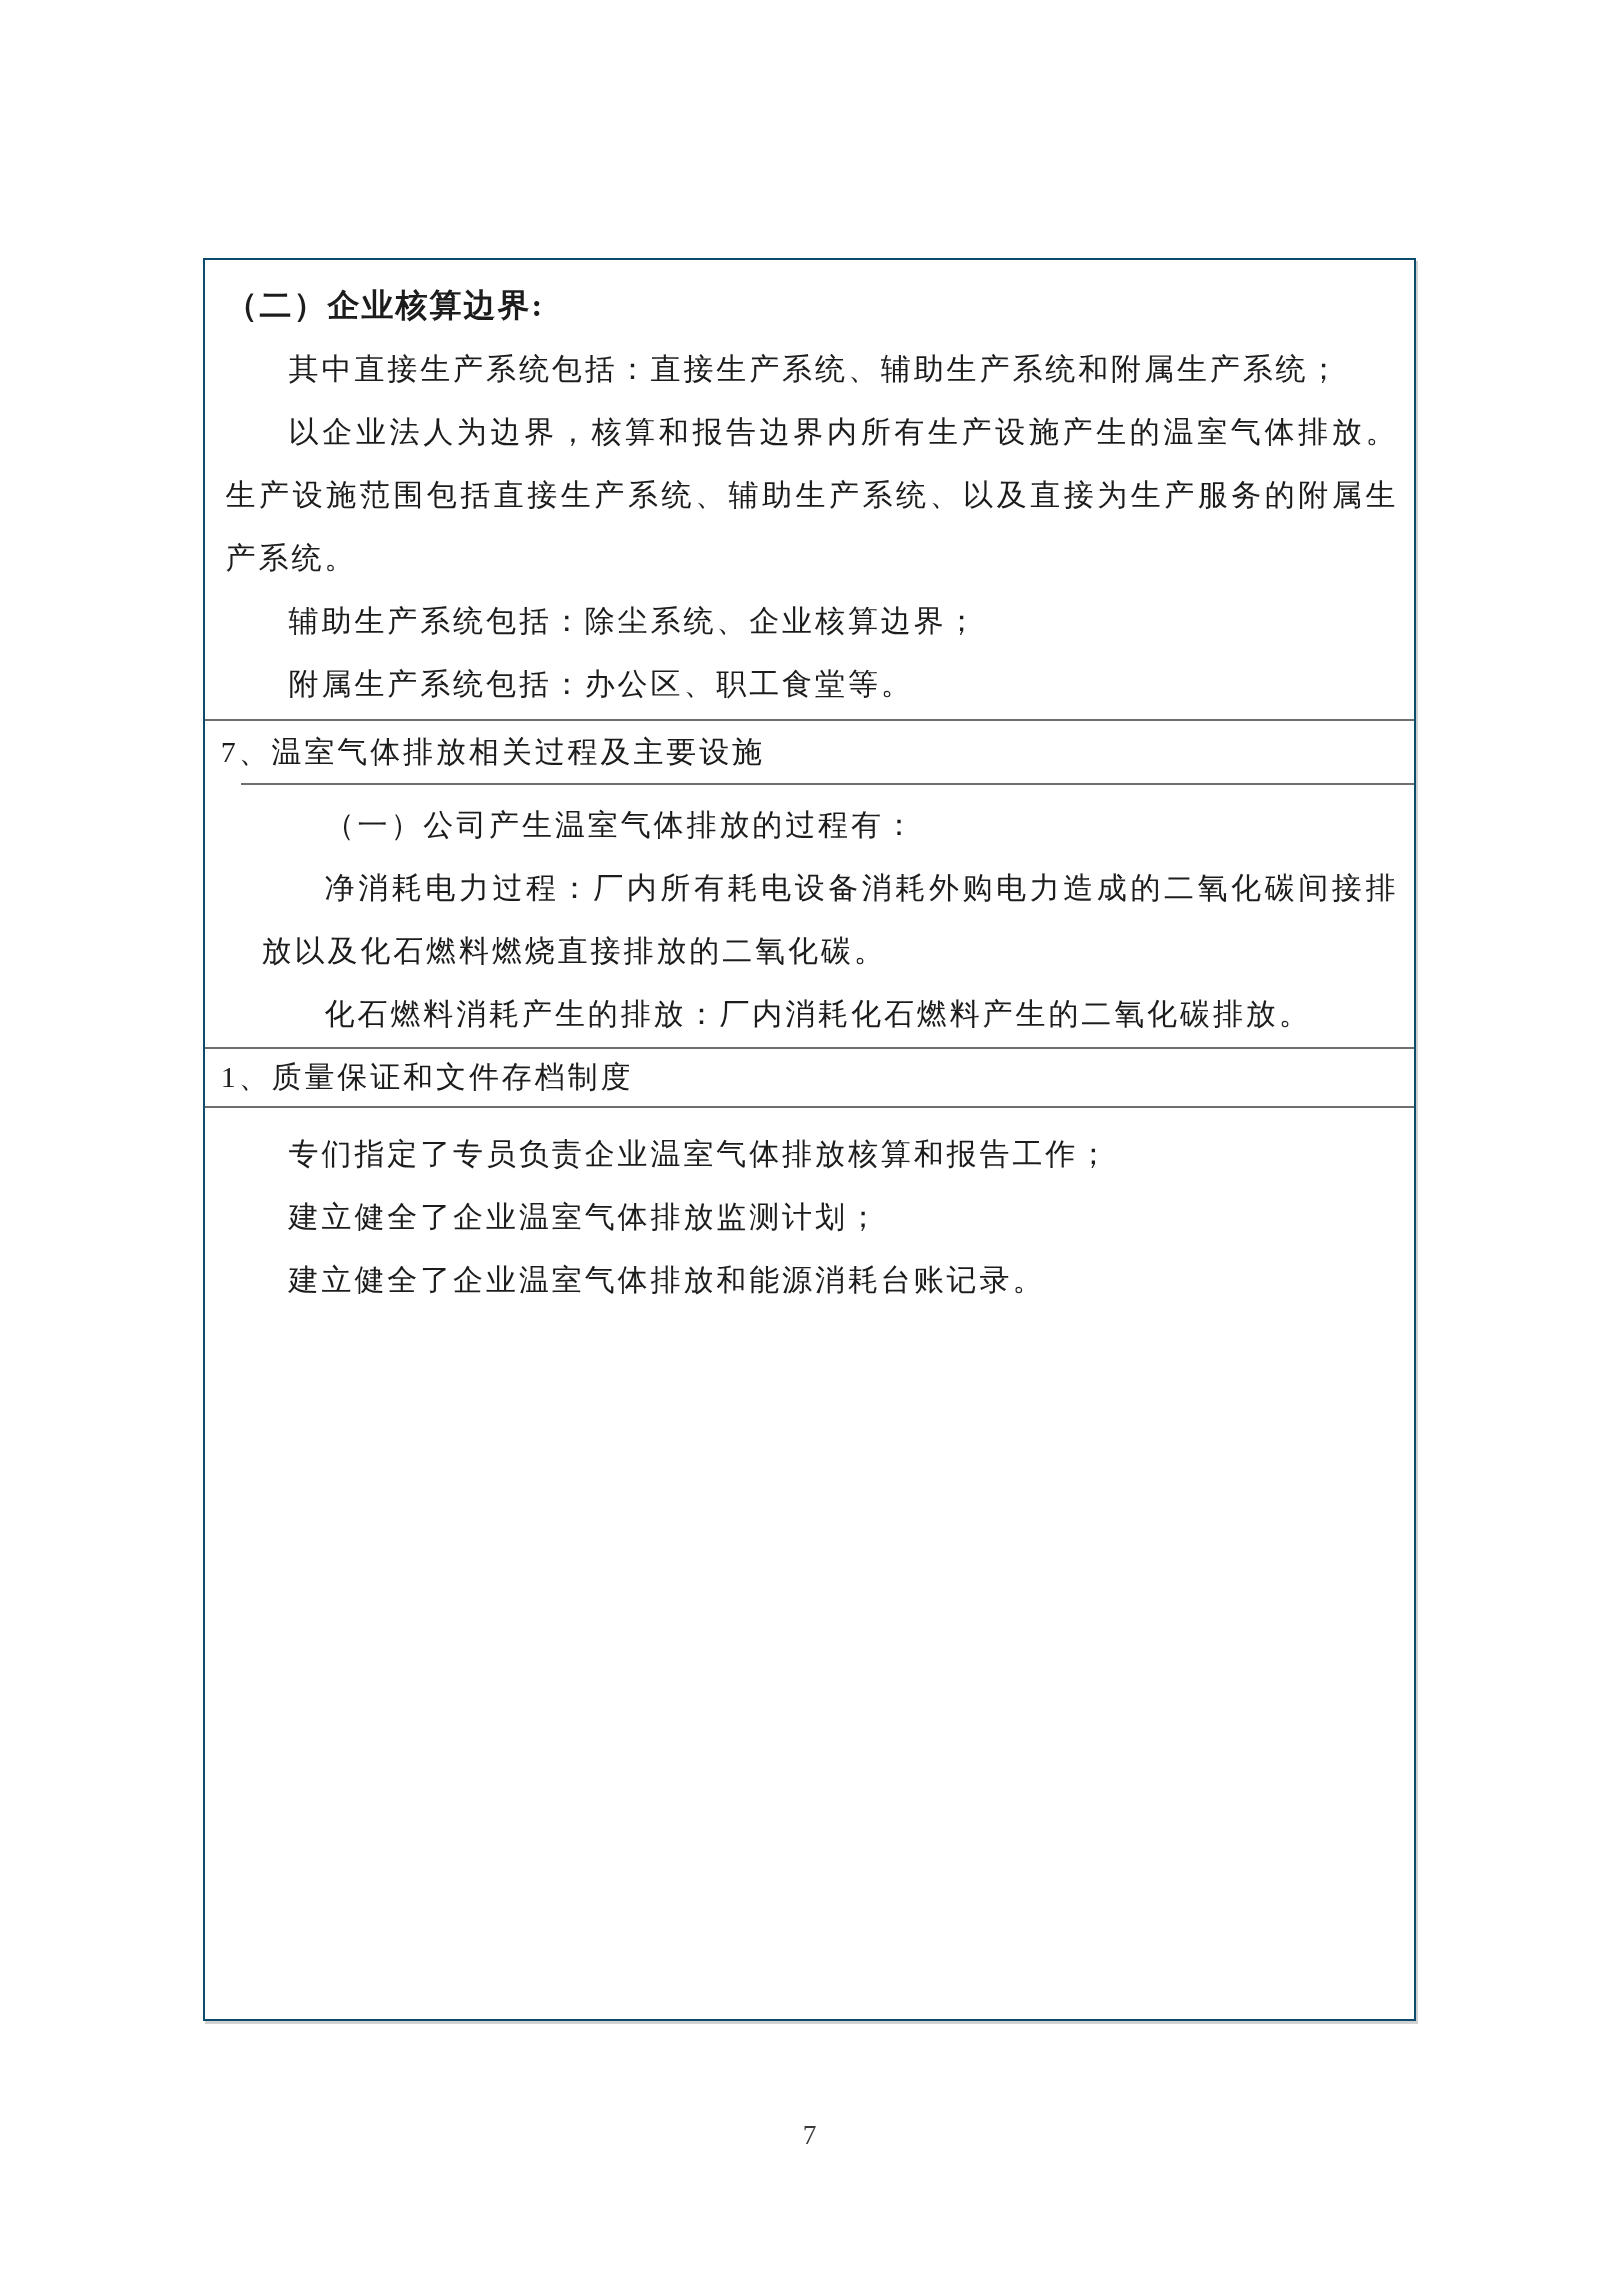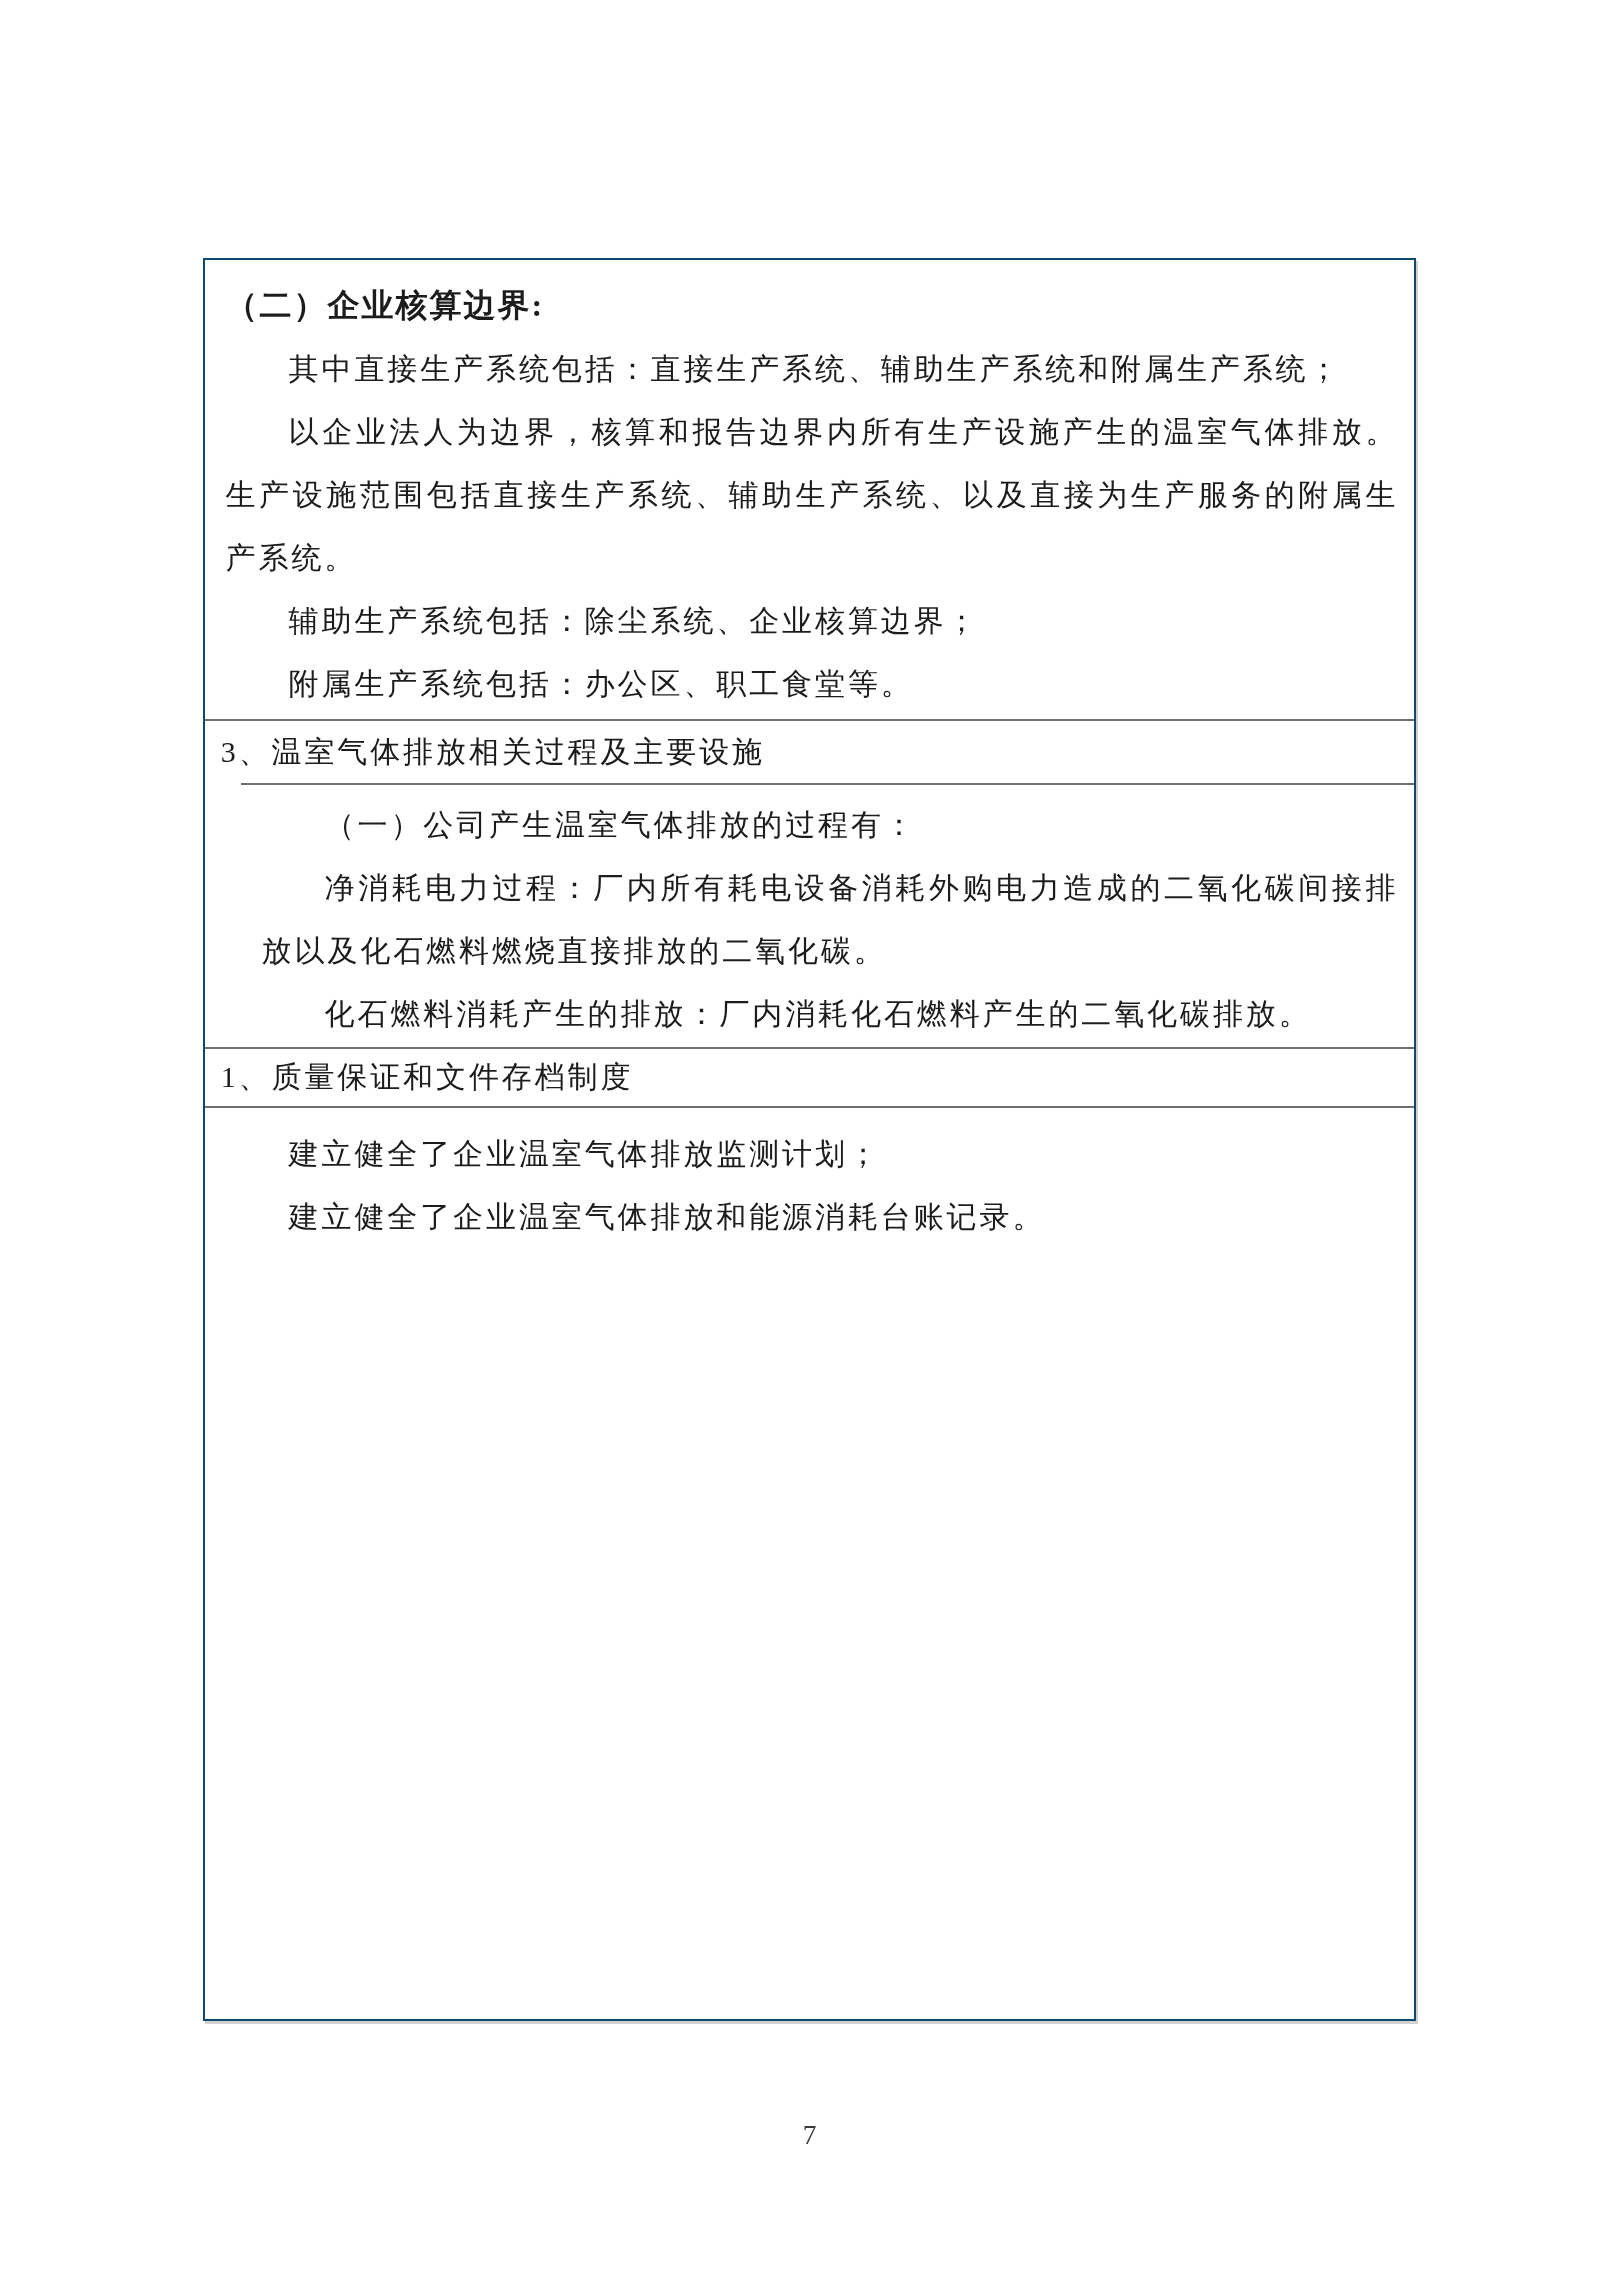--- a/index.html
+++ b/index.html
@@ -84,34 +84,35 @@
 
     <div class="row row-section-1">
       <p class="cell-heading">（二）企业核算边界:</p>
       <p class="para">其中直接生产系统包括：直接生产系统、辅助生产系统和附属生产系统；</p>
       <p class="para">以企业法人为边界，核算和报告边界内所有生产设施产生的温室气体排放。生产设施范围包括直接生产系统、辅助生产系统、以及直接为生产服务的附属生产系统。</p>
       <p class="para">辅助生产系统包括：除尘系统、企业核算边界；</p>
       <p class="para">附属生产系统包括：办公区、职工食堂等。</p>
     </div>
 
     <div class="row row-header-2">
-      <p class="header-label">3、温室气体排放相关过程及主要设施</p>
+      <p class="header-label">7、温室气体排放相关过程及主要设施</p>
     </div>
 
     <div class="row row-section-2">
       <p class="para">（一）公司产生温室气体排放的过程有：</p>
       <p class="para">净消耗电力过程：厂内所有耗电设备消耗外购电力造成的二氧化碳间接排放以及化石燃料燃烧直接排放的二氧化碳。</p>
       <p class="para">化石燃料消耗产生的排放：厂内消耗化石燃料产生的二氧化碳排放。</p>
     </div>
 
     <div class="row row-header-3">
       <p class="header-label">1、质量保证和文件存档制度</p>
     </div>
 
     <div class="row row-section-3">
+      <p class="para">专们指定了专员负责企业温室气体排放核算和报告工作；</p>
       <p class="para">建立健全了企业温室气体排放监测计划；</p>
       <p class="para">建立健全了企业温室气体排放和能源消耗台账记录。</p>
     </div>
 
   </div>
 
   <div class="page-number">7</div>
 
 </div>
 

